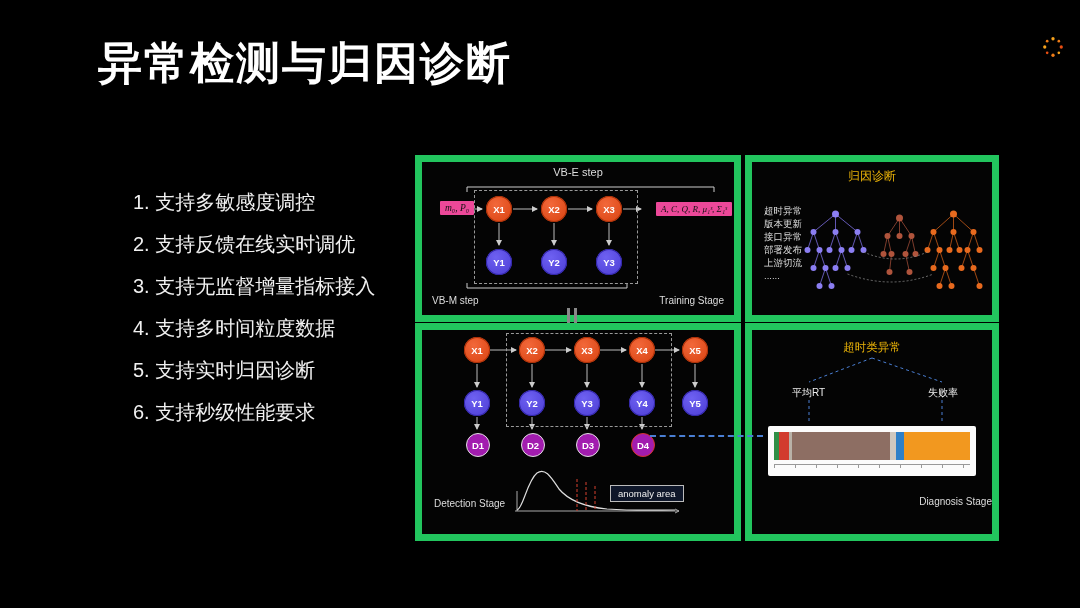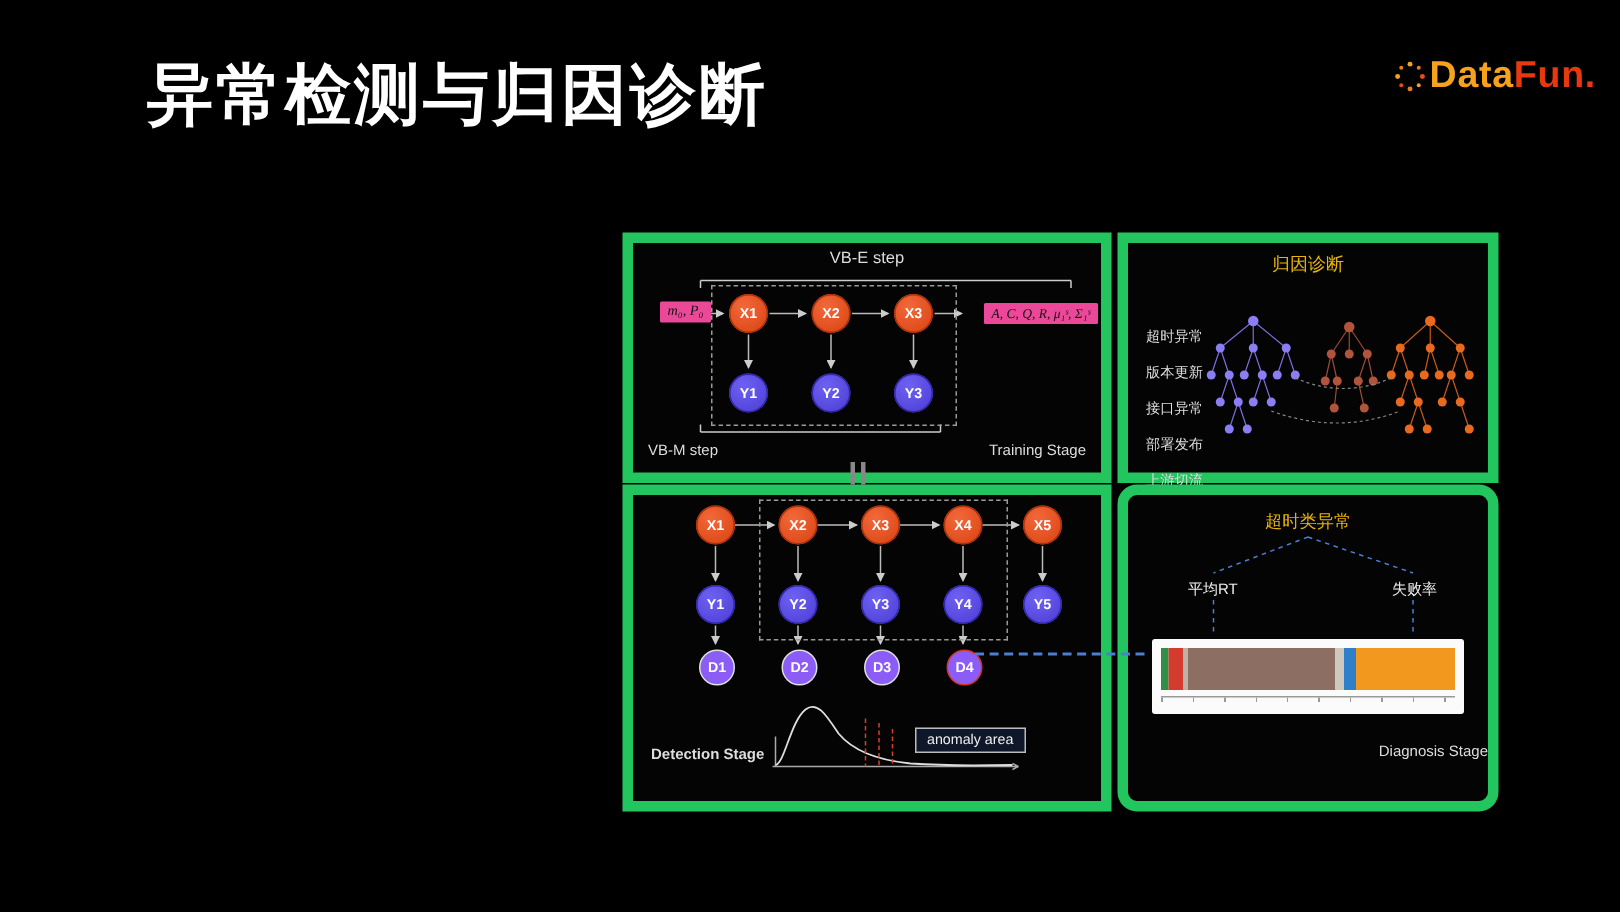--- a/index.html
+++ b/index.html
@@ -9,34 +9,34 @@
   .logo{position:absolute;right:16px;top:36px;display:flex;align-items:center;gap:2px;}
   .logo-text{font-size:25px;font-weight:800;letter-spacing:0.5px;}
   .logo-text .p1{color:#f6a21c;}
   .logo-text .p2{color:#e8380d;}
   .features{position:absolute;left:133px;top:190px;margin:0;padding:0;list-style:none;}
   .features li{font-size:20px;color:#f0f0f0;margin-bottom:18px;line-height:24px;}
   .panel{position:absolute;border:7px solid #22c55e;background:#040404;}
   #p1{left:415px;top:155px;width:312px;height:153px;}
   #p2{left:745px;top:155px;width:240px;height:153px;}
   #p3{left:415px;top:323px;width:312px;height:204px;}
-  #p4{left:745px;top:323px;width:240px;height:204px;border-radius:13px;}
+  #p4{left:745px;top:323px;width:240px;height:204px;}
   .ptitle{position:absolute;left:0;top:6px;width:100%;text-align:center;color:#eab308;font-size:12px;}
   .node{position:absolute;width:26px;height:26px;border-radius:50%;color:#fff;font-size:9.5px;font-weight:600;
         display:flex;align-items:center;justify-content:center;}
   .node.x{background:radial-gradient(circle at 38% 32%,#f2683a,#d8410f);box-shadow:inset 0 0 0 1px #a93008;}
   .node.y{background:radial-gradient(circle at 38% 32%,#6e61f2,#4a3bd2);box-shadow:inset 0 0 0 1px #3226a8;}
-  .node.d{width:22px;height:22px;background:#8b5cf6;border:1.5px solid #e0e0e0;}
+  .node.d{width:22px;height:22px;background:#a21caf;border:1.5px solid #e0e0e0;}
   .node.d.alert{border-color:#d5352a;}
   .lbl{position:absolute;color:#ddd;font-size:10px;white-space:nowrap;}
   .mbox{position:absolute;background:#ec4899;color:#111;font-family:"Liberation Serif","DejaVu Serif",serif;
         font-style:italic;font-size:9.5px;padding:2px 5px;border-radius:1px;white-space:nowrap;margin-left:12px;}
   .drect{position:absolute;border:1px dashed #999;}
   .causes{position:absolute;left:12px;top:44px;margin:0;padding:0;list-style:none;}
-  .causes li{font-size:9.5px;color:#ddd;margin-bottom:3px;line-height:10px;margin-top:14px;}
+  .causes li{font-size:9.5px;color:#ddd;margin-bottom:3px;line-height:10px;}
   .gfx{position:absolute;left:0;top:0;}
   .anomaly{position:absolute;left:188px;top:155px;border:1px solid #bbb;background:#0f172a;color:#eee;
            font-size:9.5px;padding:2px 7px;z-index:3;}
   .card{position:absolute;left:16px;top:96px;width:208px;height:50px;background:#fbfbfb;border-radius:2px;}
   .bar{position:absolute;left:6px;top:6px;right:6px;height:28px;display:flex;overflow:hidden;}
   .bar div{height:100%;}
   .bar-axis{position:absolute;left:6px;right:6px;top:38px;height:5px;border-top:1px solid #999;
             background:repeating-linear-gradient(to right,#999 0 1px,transparent 1px 21px);background-size:100% 3px;background-repeat:no-repeat;}
   .metric{position:absolute;top:56px;color:#eee;font-size:10px;}
   .center-lbl{position:absolute;left:0;width:100%;text-align:right;color:#ddd;font-size:10px;}
@@ -54,23 +54,30 @@
     <svg width="22" height="22" viewBox="0 0 20 20">
       <circle cx="10" cy="2.5" r="1.5" fill="#f6a21c"></circle>
         <circle cx="15.3" cy="4.7" r="1.2" fill="#ef7c17"></circle>
       <circle cx="17.5" cy="10" r="1.5" fill="#e84e12"></circle>
         <circle cx="15.3" cy="15.3" r="1.2" fill="#f6a21c"></circle>
       <circle cx="10" cy="17.5" r="1.5" fill="#ef7c17"></circle>
         <circle cx="4.7" cy="15.3" r="1.2" fill="#e84e12"></circle>
       <circle cx="2.5" cy="10" r="1.5" fill="#f6a21c"></circle>
         <circle cx="4.7" cy="4.7" r="1.2" fill="#ef7c17"></circle>
     </svg>
-    <span class="logo-text"><span class="p1">Data</span><span class="p2">Fun.</span></span>
-  </div>
-
+  </div>
+
+  <ul class="features">
+    <li>1. 支持多敏感度调控</li>
+    <li>2. 支持反馈在线实时调优</li>
+    <li>3. 支持无监督增量指标接入</li>
+    <li>4. 支持多时间粒度数据</li>
+    <li>5. 支持实时归因诊断</li>
+    <li>6. 支持秒级性能要求</li>
+  </ul>
 
   <div class="panel" id="p1">
     <div class="lbl" style="left:0;top:4px;width:100%;text-align:center;font-size:11px;">VB-E step</div>
     <svg class="gfx" width="312" height="153" viewBox="0 0 312 153">
       <defs>
         <marker id="arw1" markerWidth="6" markerHeight="6" refX="5" refY="3" orient="auto">
           <path d="M0,0 L6,3 L0,6 Z" fill="#ccc"></path>
         </marker>
       </defs>
       <g stroke="#ccc" stroke-width="1" fill="none">
@@ -231,21 +238,21 @@
         <path d="M8,48 H172 M172,48 l-4,-2 M172,48 l-4,2"></path>
       </g>
       <path d="M10,47 C16,46 20,18 30,10 C38,4 44,14 52,26 C62,38 80,44 100,46 C130,48 150,47 168,47" stroke="#ddd" stroke-width="1.2" fill="none"></path>
       <g stroke="#d5402e" stroke-width="1" stroke-dasharray="3,2" fill="none">
         <path d="M70,16 V48"></path>
           <path d="M79,19 V48"></path>
           <path d="M88,23 V48"></path>
       </g>
     </svg>
     <div class="anomaly">anomaly area</div>
-    <div class="lbl" style="left:12px;top:168px;font-weight:bold;">Detection Stage</div>
+    <div class="lbl" style="left:12px;top:168px;">Detection Stage</div>
   </div>
 
   <div class="panel" id="p4">
     <div class="ptitle" style="font-size:11.5px;top:10px;">超时类异常</div>
     <svg class="gfx" width="240" height="204" viewBox="0 0 240 204">
       <g stroke="#4a7fd4" stroke-width="1" stroke-dasharray="3,3" fill="none">
         <path d="M120,28 L57,52"></path>
           <path d="M120,28 L190,52"></path>
         <path d="M57,70 V94"></path>
           <path d="M190,70 V94"></path>

